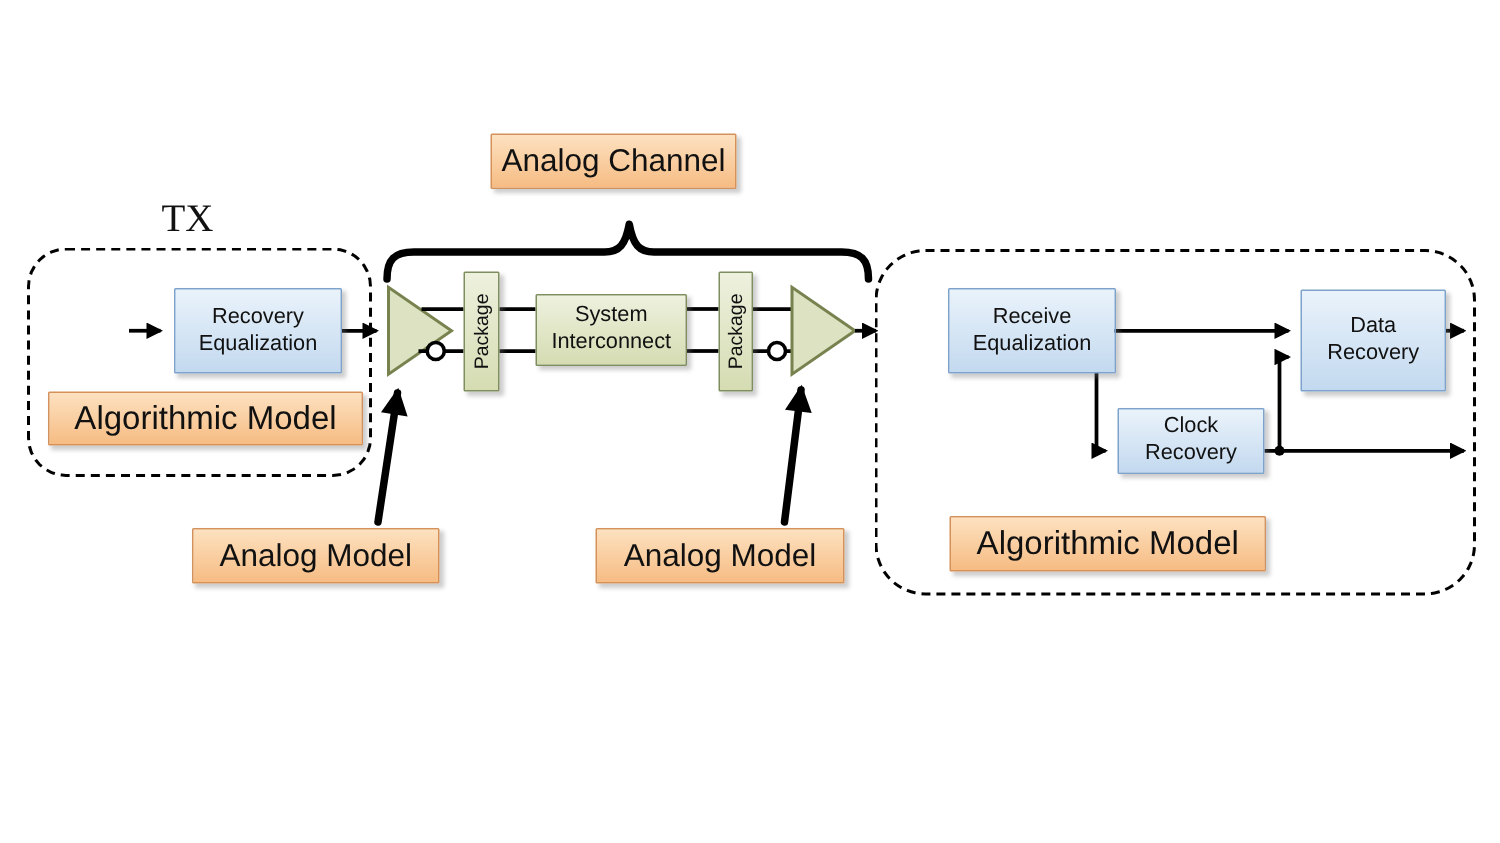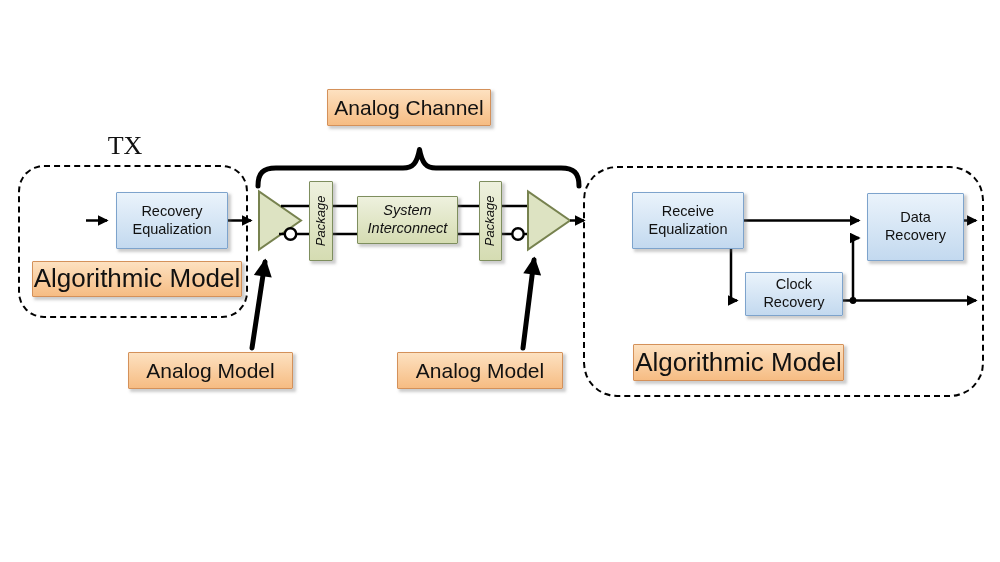--- a/index.html
+++ b/index.html
@@ -16,29 +16,29 @@
   .blue{
     background:linear-gradient(to bottom, var(--blue-fill-top), var(--blue-fill-bottom));
     border:1.5px solid var(--blue-border);
     box-shadow:2.5px 2.5px 3px rgba(110,110,110,0.35);
     font-size:14.5px;border-radius:1px;
   }
   .green{
     background:linear-gradient(to bottom, var(--green-fill-top), var(--green-fill-bottom));
     border:1.5px solid var(--green-border);
     box-shadow:2.5px 2.5px 3px rgba(110,110,110,0.35);
-    font-size:14.5px;border-radius:1px;font-style:italic;
+    font-size:14.5px;border-radius:1px;
   }
   .orange{
     background:linear-gradient(to bottom, var(--orange-fill-top), var(--orange-fill-bottom));
     border:1.5px solid var(--orange-border);
     box-shadow:2.5px 2.5px 3px rgba(110,110,110,0.35);
     font-size:21px;border-radius:1px;
   }
-  .orange.big{font-size:26px;}
+  .orange.big{font-size:22px;}
   .dashed{
     position:absolute;border:2.2px dashed #000;background:transparent;z-index:0;
   }
   .region-title{
     position:absolute;font-size:26px;text-align:center;z-index:2;line-height:1;font-family:Liberation Serif, serif;
   }
   .vtext{transform:rotate(-90deg);font-size:13px;white-space:nowrap;}
   .tri{fill:#dde3c2;stroke:#77824f;stroke-width:2;}
   .wire{stroke:#000;stroke-width:2.5;fill:none;}
   .thick{stroke:#000;stroke-width:5;fill:none;}

